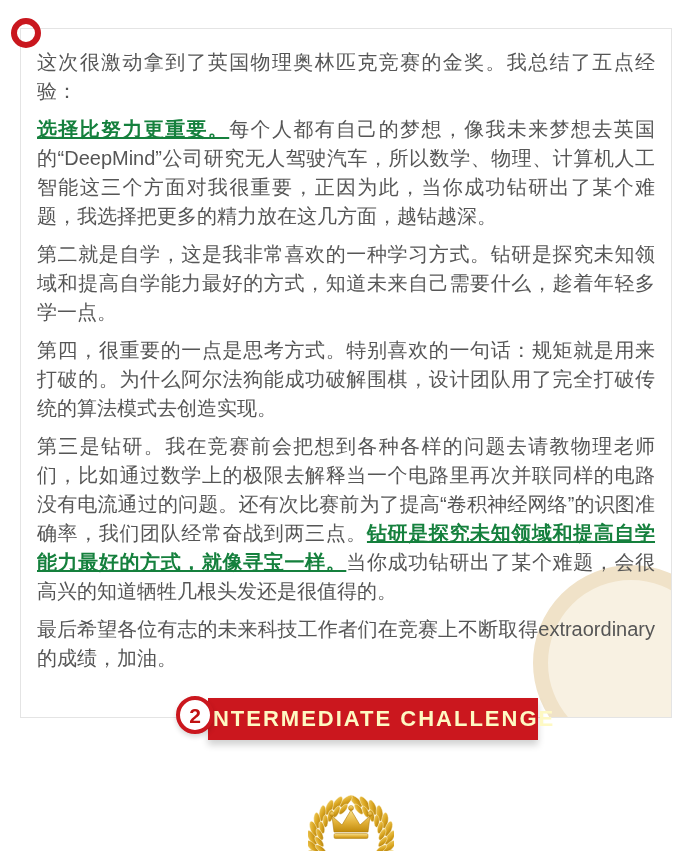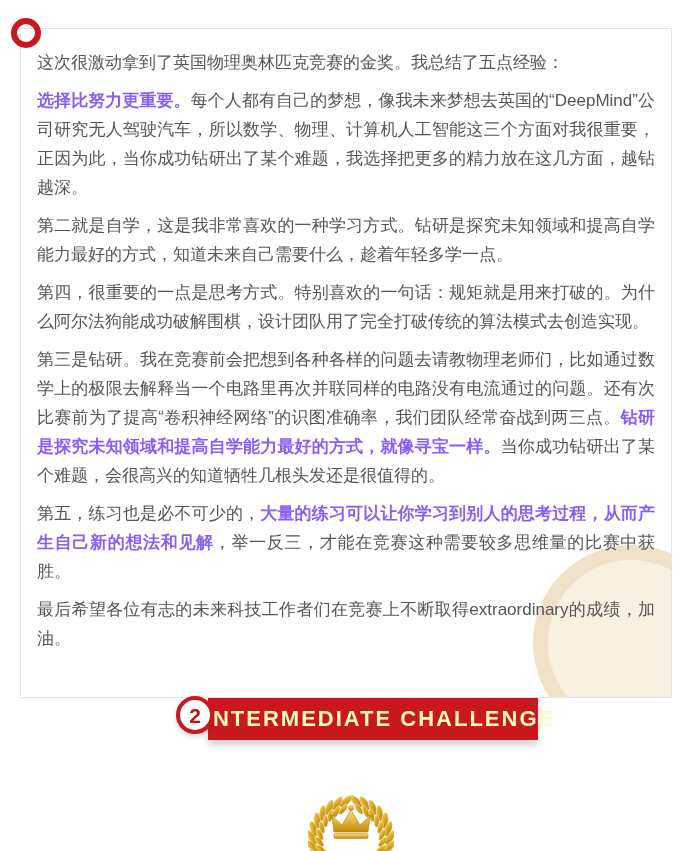--- a/index.html
+++ b/index.html
@@ -30,28 +30,28 @@
     border:1px solid #e4e4e4;
     overflow:hidden;
     z-index:1;
   }
   .card-content {
     position:relative;
     padding:19px 16px 26px 16px;
     z-index:2;
   }
   .card-content p {
-    font-size:17px;
+    font-size:20px;
     line-height:29px;
     color:#565656;
     margin:0 0 9px 0;
     text-align:justify;
   }
   .card-content p:last-child { margin-bottom:18px; }
-  .seg-red { color:#8b5cf6; font-weight:bold; }
+  .seg-red { color:#15803d; font-weight:bold;text-decoration:underline; }
 
   
   .corner-deco {
     position:absolute; right:-58px; bottom:-44px;
     width:196px; height:196px;
     border-radius:50%;
     background:#f8f1e2;
     border:15px solid #f0e2c8;
     z-index:1;
   }
@@ -102,21 +102,20 @@
 <div class="corner-ring"></div>
 
 <div class="card">
   <div class="corner-deco"></div>
   <div class="card-content" id="article-content">
       <p><span class="seg-normal">这次很激动拿到了英国物理奥林匹克竞赛的金奖。我总结了五点经验：</span></p>
       <p><span class="seg-red">选择比努力更重要。</span><span class="seg-normal">每个人都有自己的梦想，像我未来梦想去英国的“DeepMind”公司研究无人驾驶汽车，所以数学、物理、计算机人工智能这三个方面对我很重要，正因为此，当你成功钻研出了某个难题，我选择把更多的精力放在这几方面，越钻越深。</span></p>
       <p><span class="seg-normal">第二就是自学，这是我非常喜欢的一种学习方式。钻研是探究未知领域和提高自学能力最好的方式，知道未来自己需要什么，趁着年轻多学一点。</span></p>
       <p><span class="seg-normal">第四，很重要的一点是思考方式。特别喜欢的一句话：规矩就是用来打破的。为什么阿尔法狗能成功破解围棋，设计团队用了完全打破传统的算法模式去创造实现。</span></p>
       <p><span class="seg-normal">第三是钻研。我在竞赛前会把想到各种各样的问题去请教物理老师们，比如通过数学上的极限去解释当一个电路里再次并联同样的电路没有电流通过的问题。还有次比赛前为了提高“卷积神经网络”的识图准确率，我们团队经常奋战到两三点。</span><span class="seg-red">钻研是探究未知领域和提高自学能力最好的方式，就像寻宝一样。</span><span class="seg-normal">当你成功钻研出了某个难题，会很高兴的知道牺牲几根头发还是很值得的。</span></p>
-      <p><span class="seg-normal">第五，练习也是必不可少的，</span><span class="seg-red">大量的练习可以让你学习到别人的思考过程，从而产生自己新的想法和见解</span><span class="seg-normal">，举一反三，才能在竞赛这种需要较多思维量的比赛中获胜。</span></p>
       <p><span class="seg-normal">最后希望各位有志的未来科技工作者们在竞赛上不断取得extraordinary的成绩，加油。</span></p>
     </div>
 </div>
 
 <div class="banner">
   <div class="banner-badge">
     <span>2</span>
   </div>
   <span class="banner-label">INTERMEDIATE CHALLENGE</span>
 </div>

